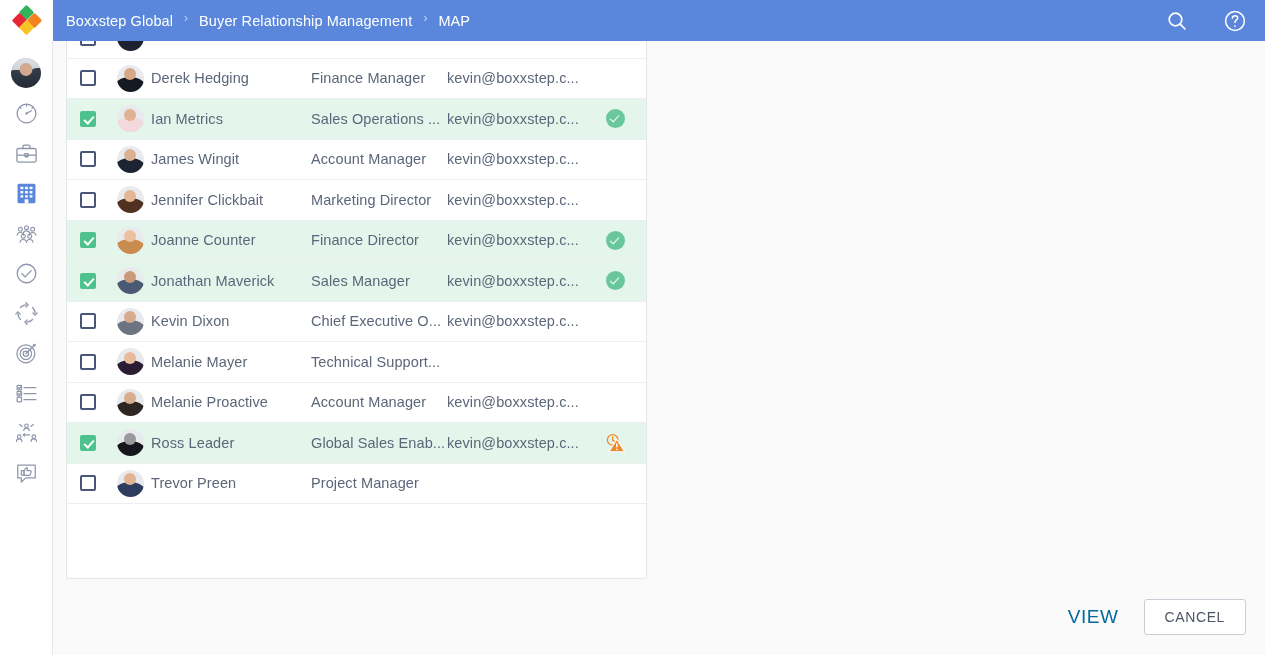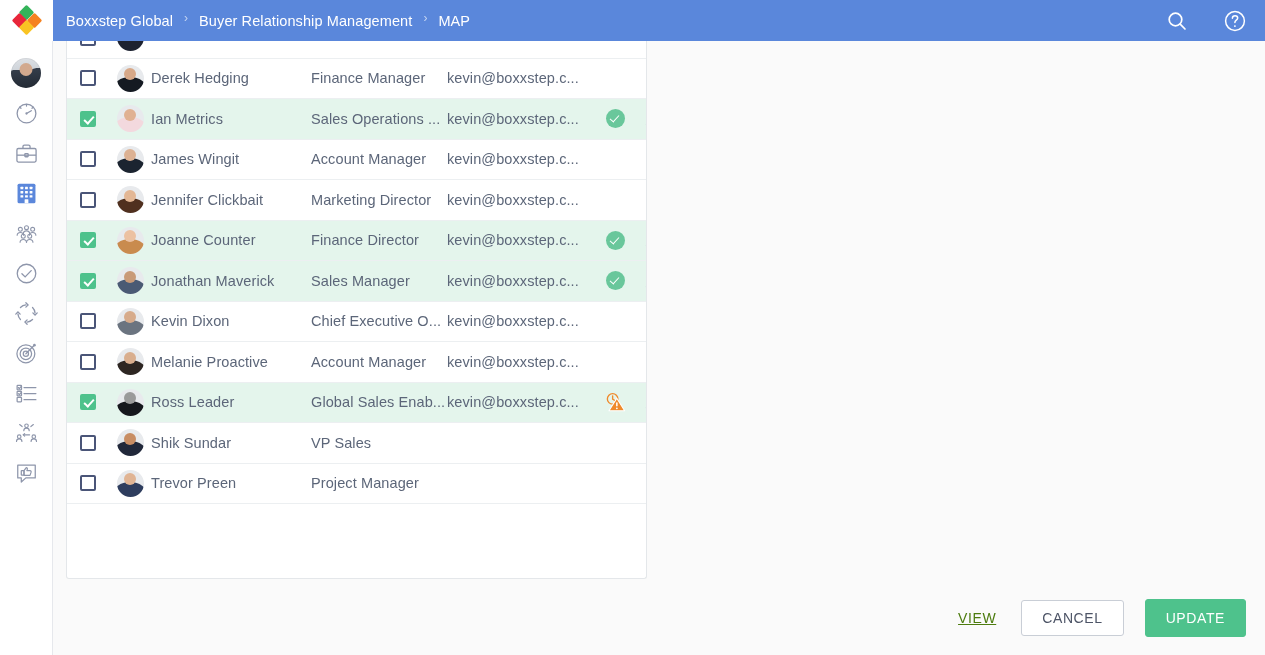--- a/index.html
+++ b/index.html
@@ -139,22 +139,22 @@
   }
   .warn-icon { width:22px; height:20px; display:block; }
   .share-icon { width:20px; height:18px; display:block; }
 
   
   .footer-actions {
     position:absolute; right:19px; top:558px;
     display:flex; align-items:center; gap:21px;
   }
   .btn-view {
-    background:none; border:none; color:#4d7c0f; font-size:14px; letter-spacing:.6px;
-    font-family:inherit; padding:6px 4px; cursor:pointer;text-decoration:underline;
+    background:none; border:none; color:#0369a1; font-size:19px; letter-spacing:.6px;
+    font-family:inherit; padding:6px 4px; cursor:pointer;
   }
   .btn-cancel {
     background:#ffffff; border:1px solid #c9ced6; border-radius:3px;
     color:#4d5466; font-size:14px; letter-spacing:.6px; font-family:inherit;
     padding:9px 20px; cursor:pointer;
   }
   .btn-update {
     background:#4ec28c; border:1px solid #4ec28c; border-radius:3px;
     color:#ffffff; font-size:14px; letter-spacing:.6px; font-family:inherit;
     padding:10px 20px; cursor:pointer;
@@ -478,20 +478,36 @@
               <div class="c-email"><span class="celltext">kevin@boxxstep.c...</span></div>
               <div class="c-stat"></div>
               <div class="c-share"></div>
             </div>
             <div class="row">
               <div class="c-check">
                 <div class="cbox"></div>
               </div>
               <div class="c-avatar">
                 <div class="av" style="background: rgb(232, 234, 237);">
+                  <span style="position: absolute; left: -12%; right: -12%; bottom: -8%; height: 64%; border-radius: 50% 50% 0px 0px / 74% 74% 0px 0px; background: rgb(42, 29, 51);"></span>
+                  <span style="position: absolute; left: 50%; top: 13%; width: 12px; height: 12px; transform: translateX(-50%); border-radius: 50%; background: rgb(231, 187, 156); z-index: 2;"></span>
+                </div>
+              </div>
+              <div class="c-name"><span class="celltext">Melanie Mayer</span></div>
+              <div class="c-title"><span class="celltext">Technical Support...</span></div>
+              <div class="c-email"><span class="celltext"></span></div>
+              <div class="c-stat"></div>
+              <div class="c-share"></div>
+            </div>
+            <div class="row">
+              <div class="c-check">
+                <div class="cbox"></div>
+              </div>
+              <div class="c-avatar">
+                <div class="av" style="background: rgb(232, 234, 237);">
                   <span style="position: absolute; left: -12%; right: -12%; bottom: -8%; height: 64%; border-radius: 50% 50% 0px 0px / 74% 74% 0px 0px; background: rgb(45, 38, 34);"></span>
                   <span style="position: absolute; left: 50%; top: 13%; width: 12px; height: 12px; transform: translateX(-50%); border-radius: 50%; background: rgb(217, 174, 142); z-index: 2;"></span>
                 </div>
               </div>
               <div class="c-name"><span class="celltext">Melanie Proactive</span></div>
               <div class="c-title"><span class="celltext">Account Manager</span></div>
               <div class="c-email"><span class="celltext">kevin@boxxstep.c...</span></div>
               <div class="c-stat"></div>
               <div class="c-share"></div>
             </div>
@@ -522,50 +538,33 @@
                   <path d="M1.8 17.0c0.4-6.6 4.6-9.6 11.6-9.8V3.2L22.4 9.9l-9.0 6.6v-4.2c-5.0 0.05-8.7 1.4-11.6 4.7z"></path>
                 </svg>
               </div>
             </div>
             <div class="row">
               <div class="c-check">
                 <div class="cbox"></div>
               </div>
               <div class="c-avatar">
                 <div class="av" style="background: rgb(232, 234, 237);">
-                  <span style="position: absolute; left: -12%; right: -12%; bottom: -8%; height: 64%; border-radius: 50% 50% 0px 0px / 74% 74% 0px 0px; background: rgb(33, 40, 58);"></span>
-                  <span style="position: absolute; left: 50%; top: 13%; width: 12px; height: 12px; transform: translateX(-50%); border-radius: 50%; background: rgb(200, 141, 99); z-index: 2;"></span>
-                </div>
-              </div>
-              <div class="c-name"><span class="celltext">Shik Sundar</span></div>
-              <div class="c-title"><span class="celltext">VP Sales</span></div>
-              <div class="c-email"><span class="celltext"></span></div>
-              <div class="c-stat"></div>
-              <div class="c-share"></div>
-            </div>
-            <div class="row">
-              <div class="c-check">
-                <div class="cbox"></div>
-              </div>
-              <div class="c-avatar">
-                <div class="av" style="background: rgb(232, 234, 237);">
                   <span style="position: absolute; left: -12%; right: -12%; bottom: -8%; height: 64%; border-radius: 50% 50% 0px 0px / 74% 74% 0px 0px; background: rgb(46, 61, 94);"></span>
                   <span style="position: absolute; left: 50%; top: 13%; width: 12px; height: 12px; transform: translateX(-50%); border-radius: 50%; background: rgb(224, 180, 148); z-index: 2;"></span>
                 </div>
               </div>
               <div class="c-name"><span class="celltext">Trevor Preen</span></div>
               <div class="c-title"><span class="celltext">Project Manager</span></div>
               <div class="c-email"><span class="celltext"></span></div>
               <div class="c-stat"></div>
               <div class="c-share"></div>
             </div>
           </div>
       </div>
     </div>
 
     <div class="footer-actions">
       <button class="btn-view">VIEW</button>
       <button class="btn-cancel">CANCEL</button>
-      <button class="btn-update">UPDATE</button>
     </div>
 
   </div>
 </div>
 
 </body></html>

